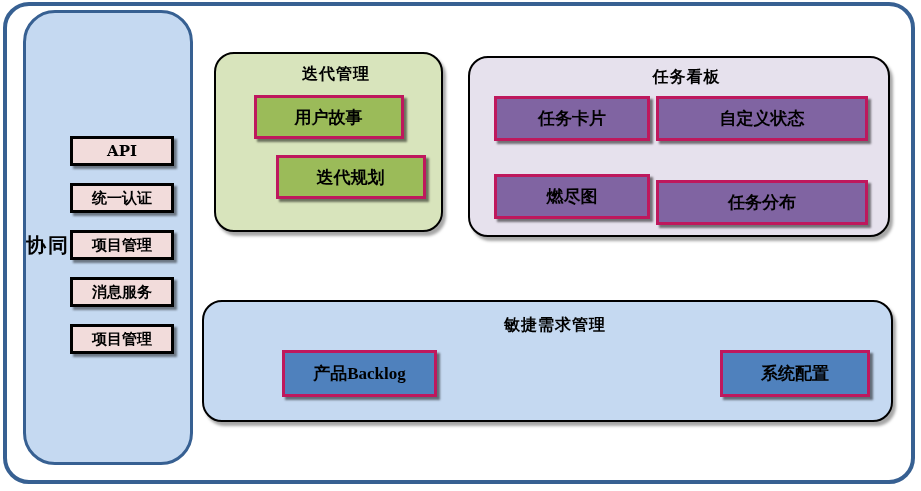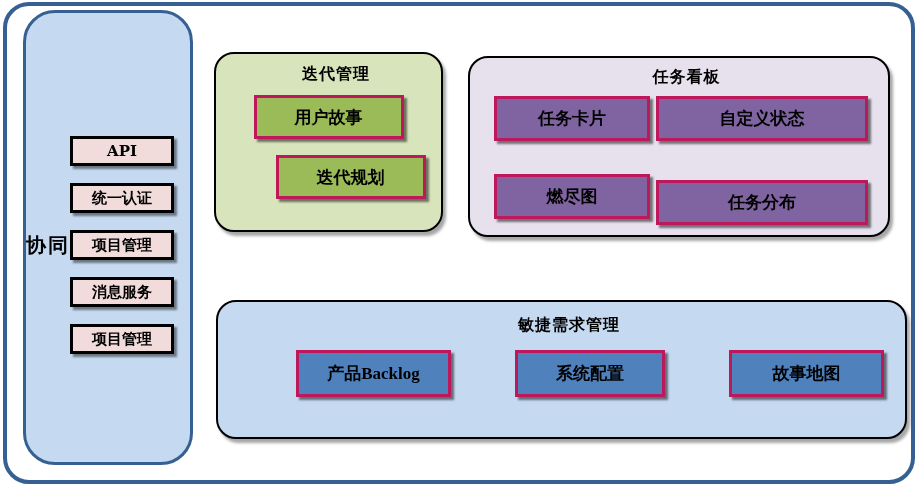--- a/index.html
+++ b/index.html
@@ -60,21 +60,21 @@
   .kanban-grid{
     width:100%;box-sizing:border-box;padding:8px 20px 0 24px;
     display:flex;flex-wrap:wrap;justify-content:space-between;
   }
   .group-kanban .feature-box{height:45px;background:#8064A2;}
   .group-kanban .fb-col1{width:156px;}
   .group-kanban .fb-col2{width:212px;}
   .group-kanban .fb-row2{margin-top:33px;}
   .group-kanban .fb-4{margin-top:39px;}
   
-  .group-agile{left:216px;top:300px;width:691px;height:139px;background:#C5D9F1;}
+  .group-agile{left:202px;top:300px;width:691px;height:122px;background:#C5D9F1;}
   .group-agile .group-title{margin-top:13px;}
   .agile-row{
     width:100%;box-sizing:border-box;padding:14px 43px 0 56px;
     display:flex;justify-content:space-between;margin-left:44px;
   }
   .group-agile .feature-box{height:47px;background:#4F81BD;}
   .group-agile .fb-1{width:155px;}
   .group-agile .fb-2{width:150px;}
   .group-agile .fb-3{width:155px;}
 </style>
@@ -109,16 +109,15 @@
       <div class="feature-box fb-col1 fb-row2">燃尽图</div>
       <div class="feature-box fb-col2 fb-row2 fb-4">任务分布</div>
     </div>
   </div>
 
   <div class="group group-agile">
     <div class="group-title">敏捷需求管理</div>
     <div class="agile-row">
       <div class="feature-box fb-1">产品Backlog</div>
       <div class="feature-box fb-2">系统配置</div>
-      <div class="feature-box fb-3">故事地图</div>
     </div>
   </div>
 </div>
 
 </body></html>

